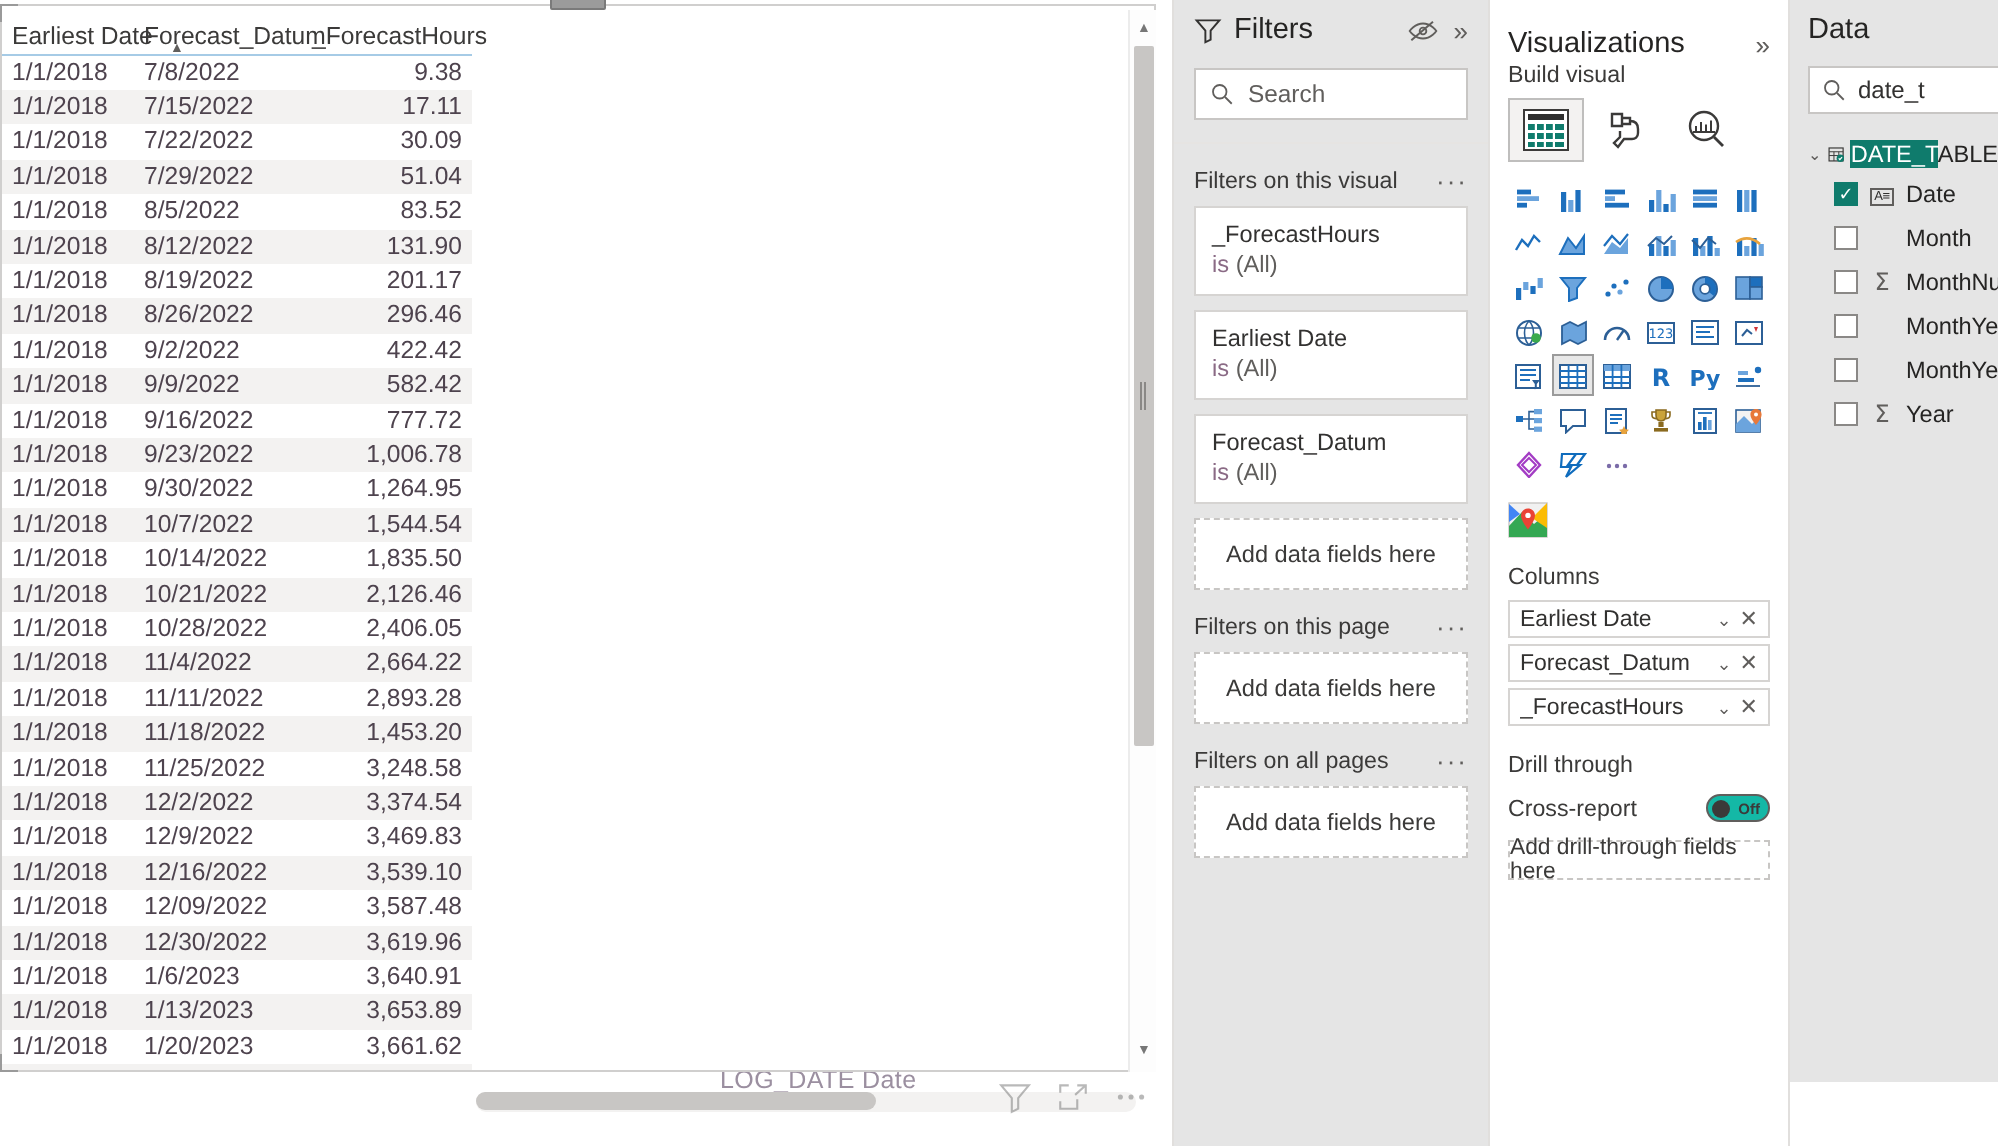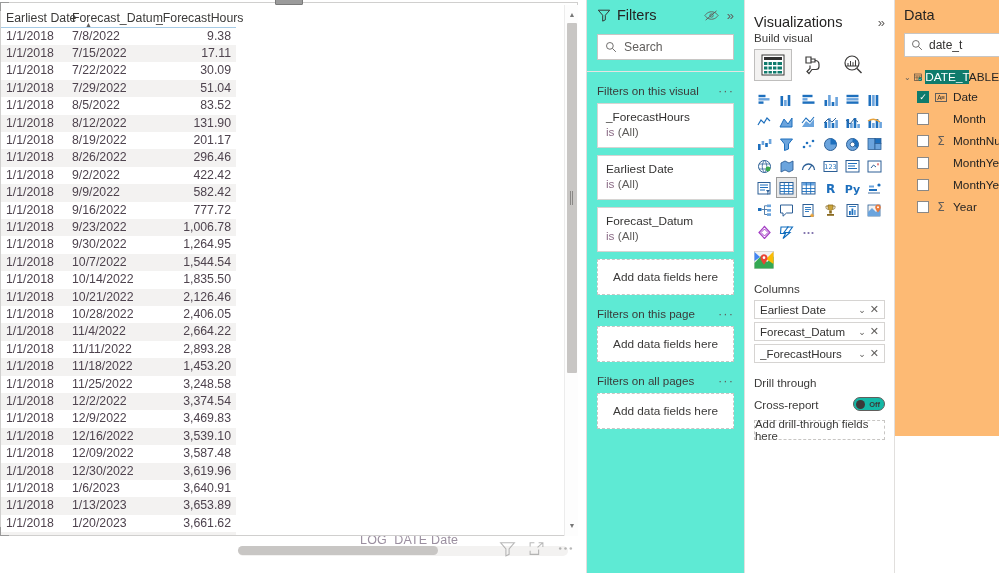--- a/index.html
+++ b/index.html
@@ -98,21 +98,21 @@
     position:absolute; left:3px; top:50%; margin-top:-7px;
     width:4px; height:14px;
     background:
       linear-gradient(to right,#8a8886 1px,transparent 1px) 0 0/2px 100%,
       linear-gradient(to right,#8a8886 1px,transparent 1px) 2px 0/2px 100%;
   }
 
   
   #filters-pane {
     position:absolute; left:586px; top:0; width:159px; height:573px;
-    background:#5eead4; border-left:1px solid #e1dfdd; border-right:1px solid #e1dfdd;
+    background:#e5e5e5; border-left:1px solid #e1dfdd; border-right:1px solid #e1dfdd;
     padding:0 10px;
   }
   .pane-head {
     display:flex; align-items:center; height:30px; gap:6px;
   }
   .pane-title { font-size:14.5px; color:#252423; font-weight:400; }
   .pane-head-actions { margin-left:auto; display:flex; gap:8px; align-items:center; color:#605e5c; }
   .chev { font-size:13px; color:#605e5c; }
 
   .searchbox {
@@ -208,22 +208,22 @@
   .toggle.on .knob { position:absolute; right:2px; top:2px; width:9px; height:9px; border-radius:50%; background:#fff; }
 
   .drill-drop {
     border:1px dashed #c8c6c4; height:20px; margin-top:6px;
     display:flex; align-items:center; justify-content:center;
     font-size:11.4px; color:#3b3a39;
   }
 
   
   #data-pane {
-    position:absolute; left:895px; top:0; width:104px; height:436px;
-    background:#fdba74; padding:0 0 0 9px; overflow:hidden;
+    position:absolute; left:895px; top:0; width:104px; height:541px;
+    background:#e5e5e5; padding:0 0 0 9px; overflow:hidden;
   }
   .data-head { height:30px; display:flex; align-items:center; }
   .data-head .t { font-size:14.5px; color:#252423; }
   .data-search {
     display:flex; align-items:center; gap:6px;
     height:24px; border:1px solid #c8c6c4; background:#fff;
     padding:0 6px; width:108px; margin-top:3px;
   }
   .data-search .sv { font-size:12px; color:#323130; }
 

